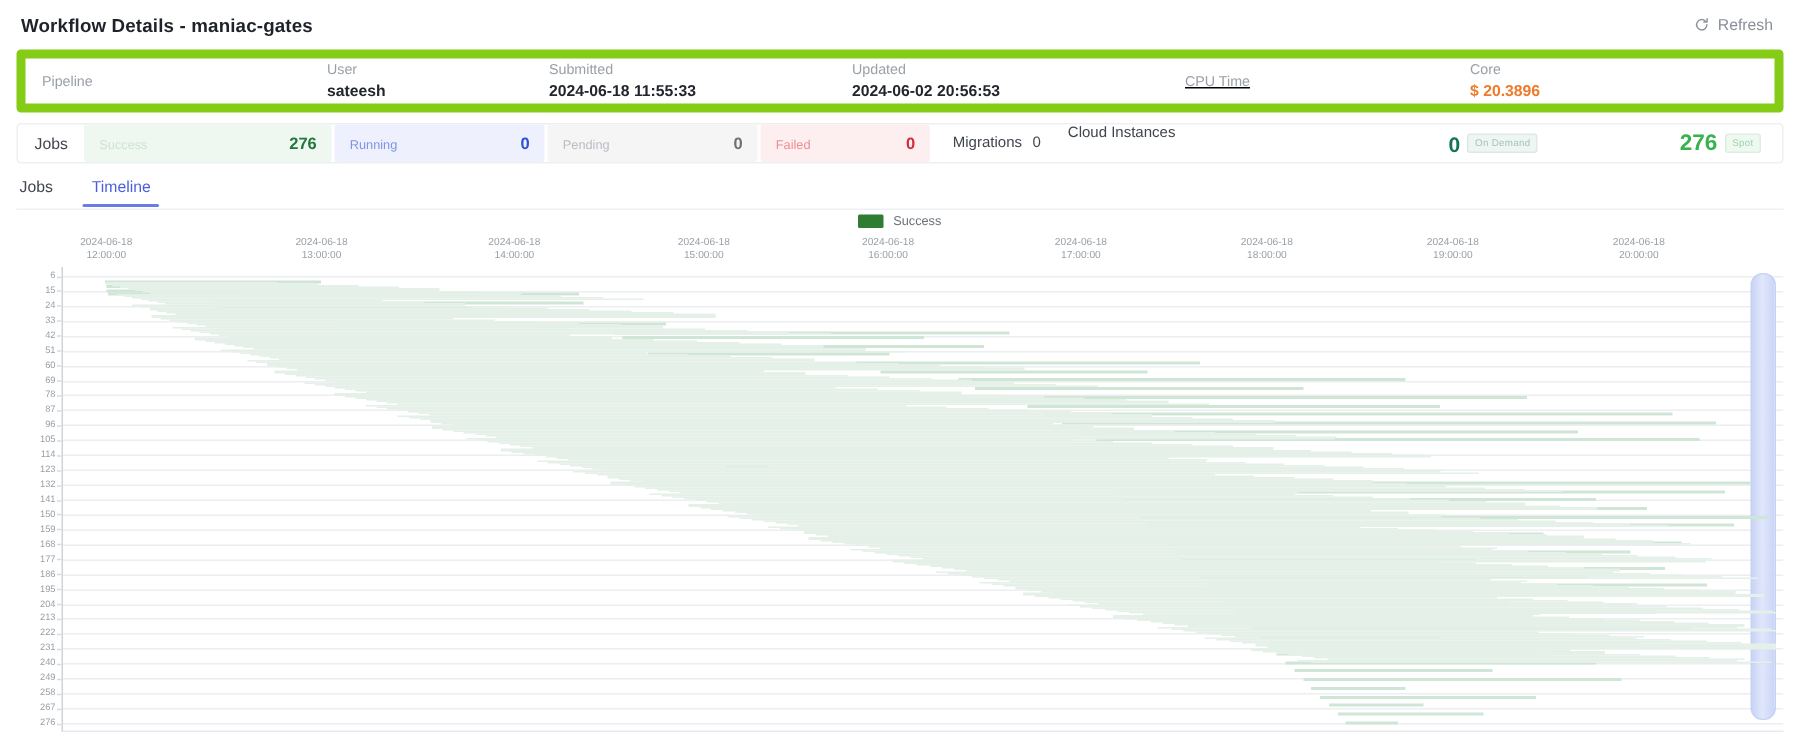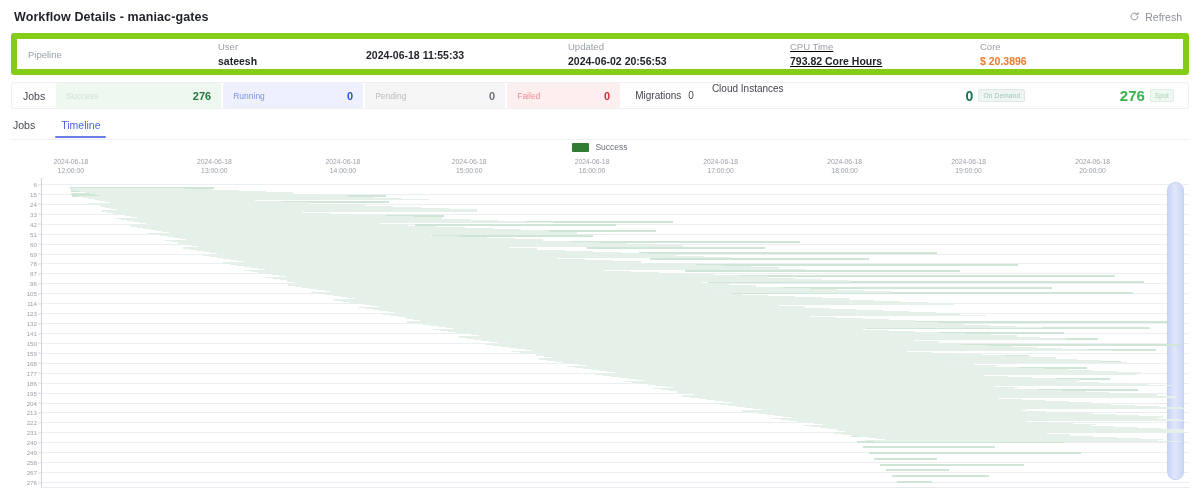--- a/index.html
+++ b/index.html
@@ -249,29 +249,29 @@
 
   <div class="meta-card">
     <div class="meta-item pipeline">
       <span class="meta-label">Pipeline</span>
     </div>
     <div class="meta-item user">
       <span class="meta-label">User</span>
       <span class="meta-value">sateesh</span>
     </div>
     <div class="meta-item submitted">
+      <span class="meta-label">Submitted</span>
       <span class="meta-value">2024-06-18 11:55:33</span>
     </div>
     <div class="meta-item updated">
       <span class="meta-label">Updated</span>
       <span class="meta-value">2024-06-02 20:56:53</span>
     </div>
     <div class="meta-item cputime">
       <span class="meta-label">CPU Time</span>
-      <span class="meta-value">793.82 Core Hours</span>
     </div>
     <div class="meta-item cost">
       <span class="meta-label">Core</span>
       <span class="meta-value cost">$ 20.3896</span>
     </div>
   </div>
 
   <div class="jobs-bar">
     <div class="jobs-label">Jobs</div>
 

